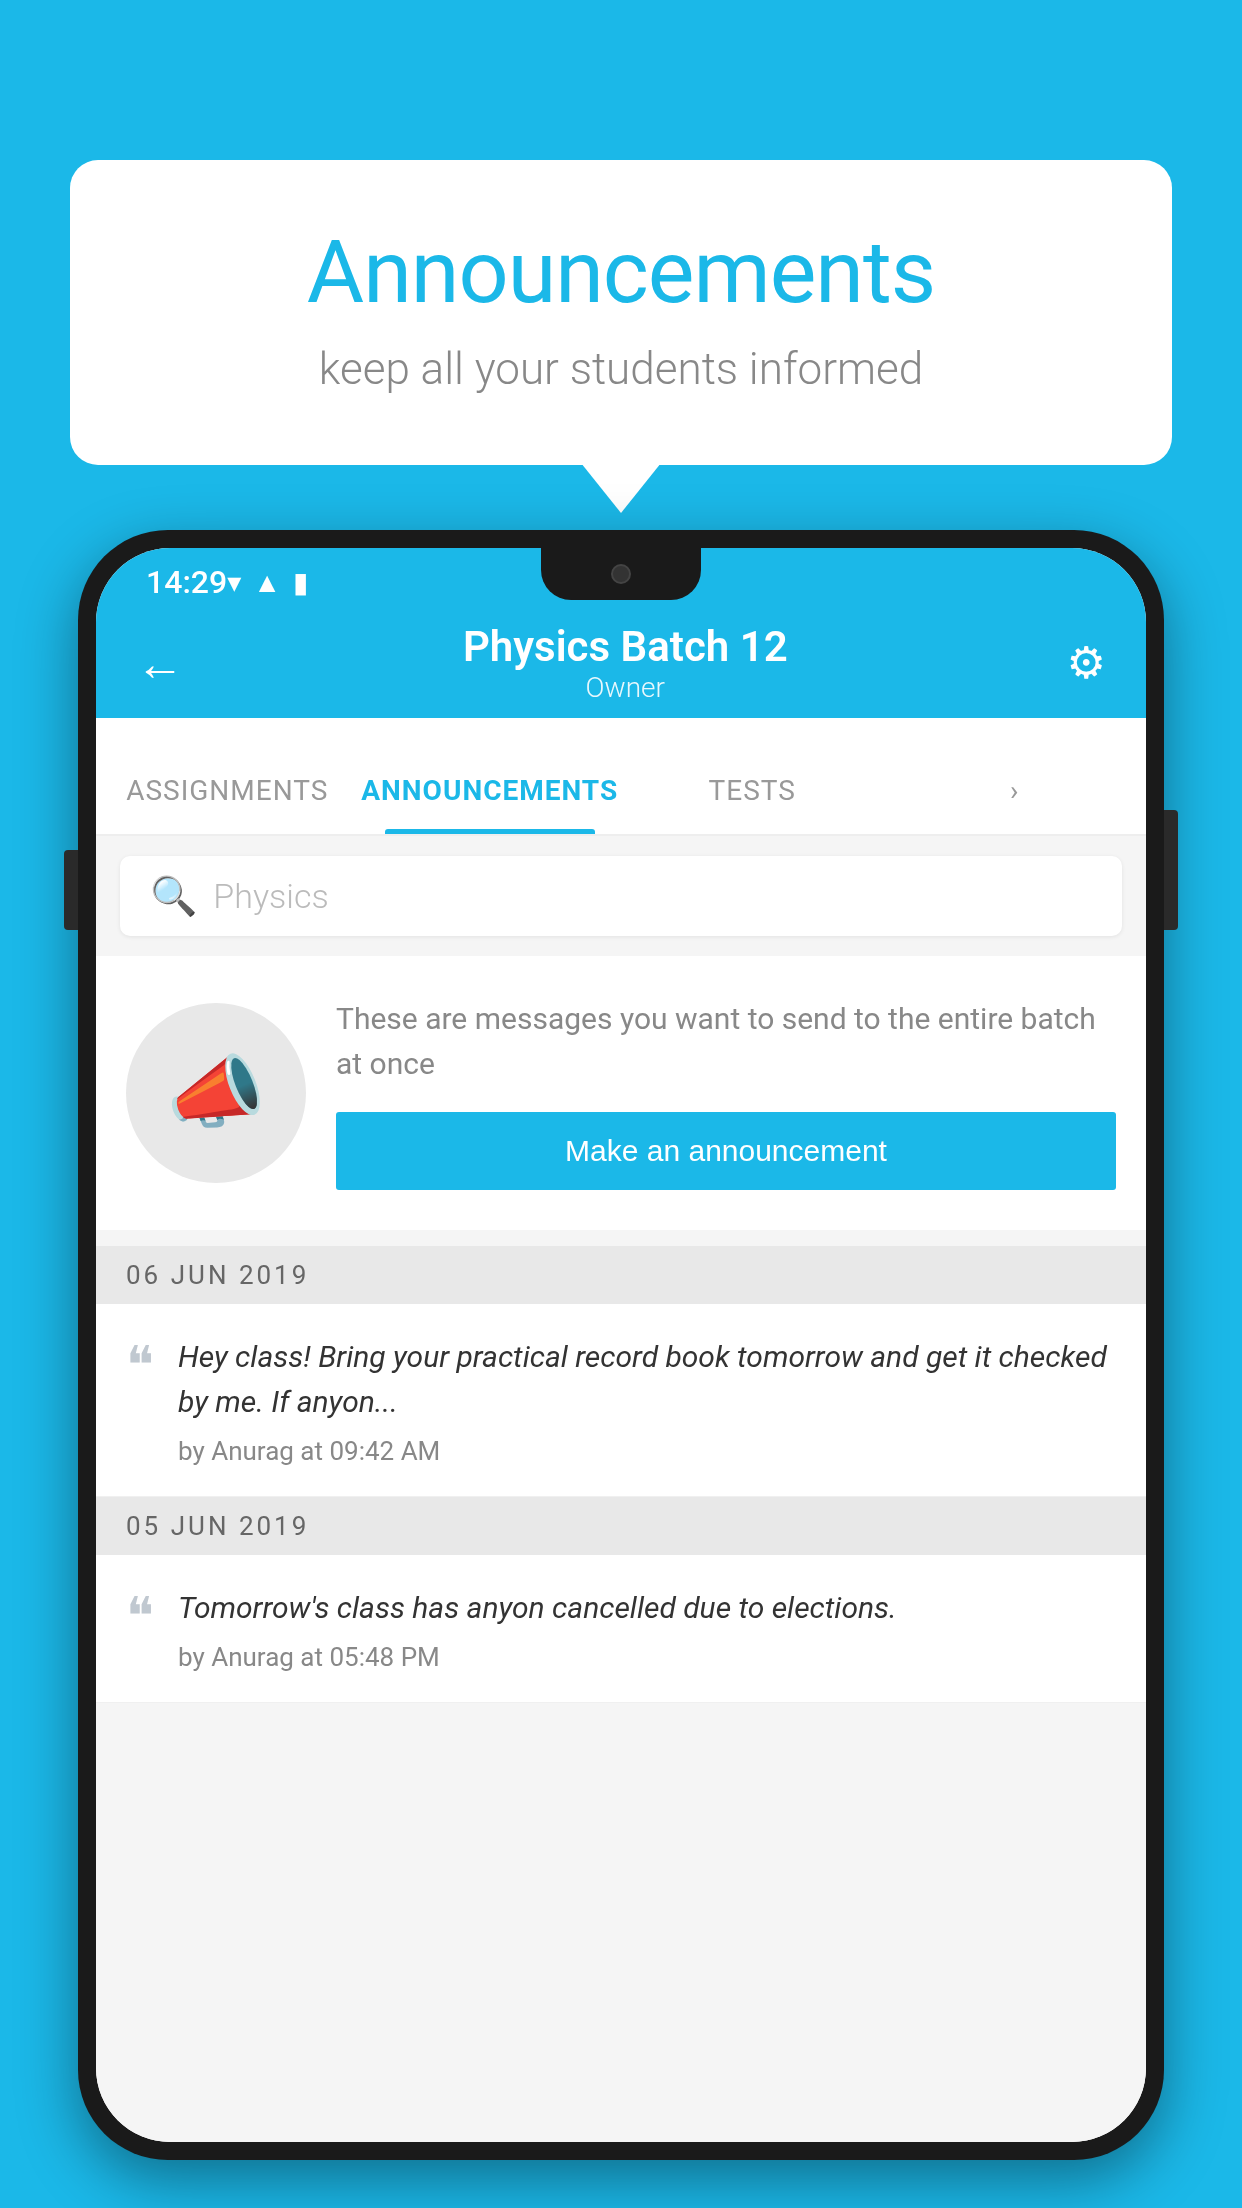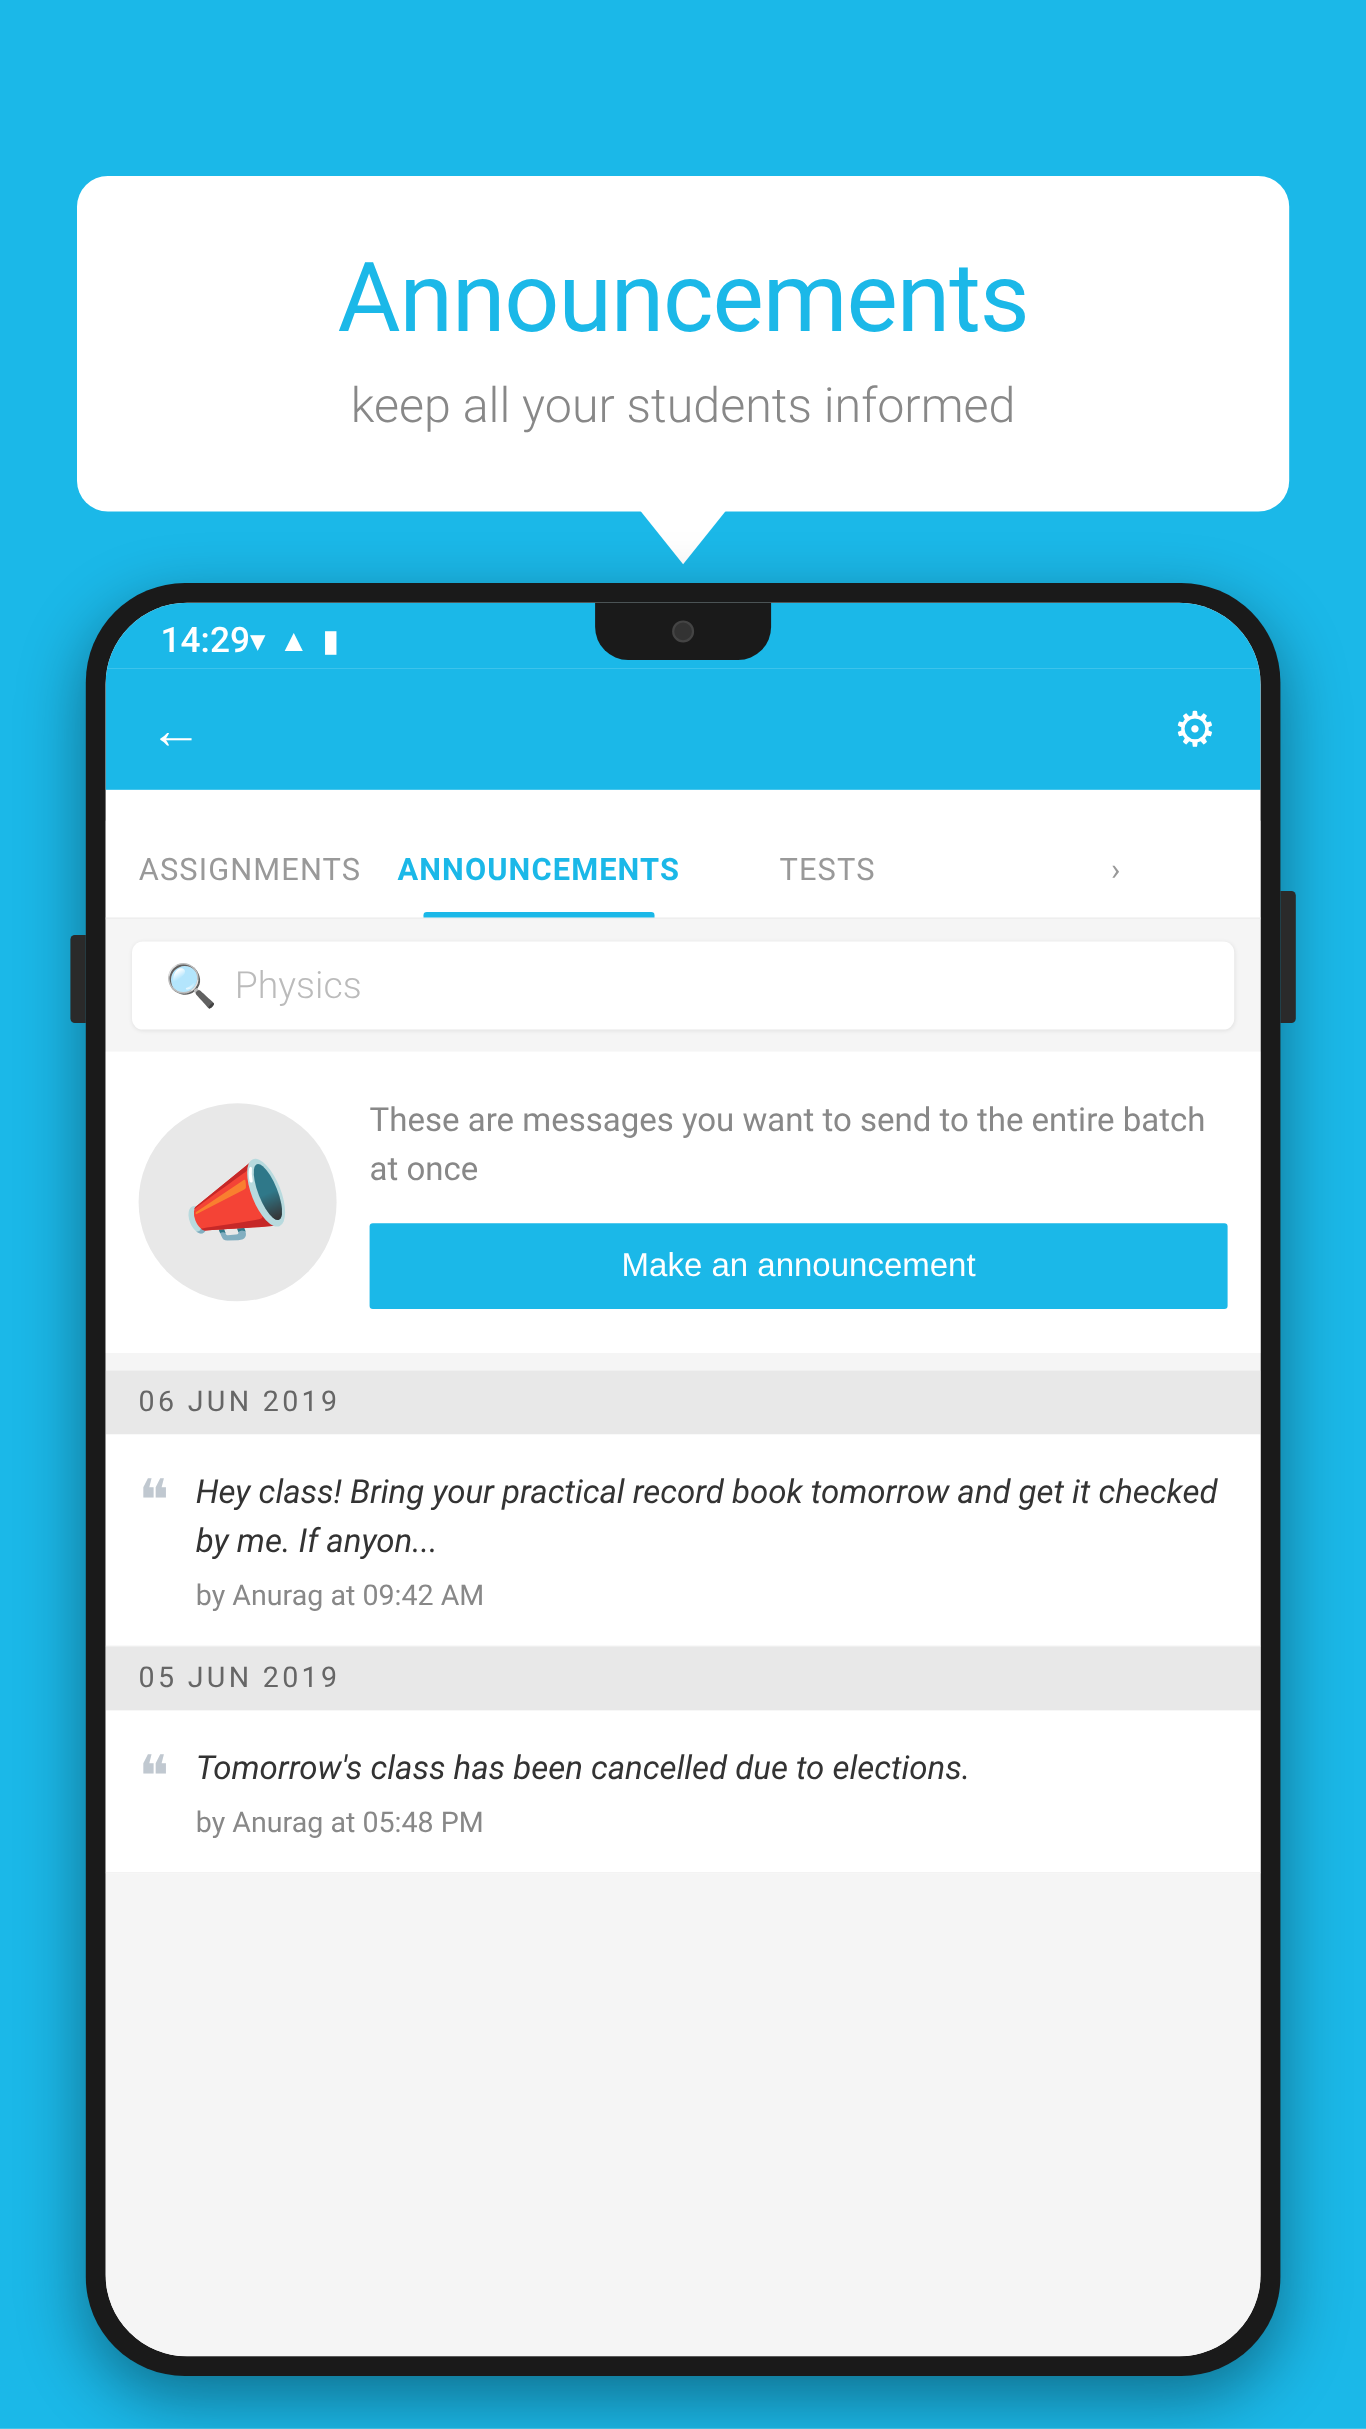--- a/index.html
+++ b/index.html
@@ -364,20 +364,24 @@
           <span class="status-time">14:29</span>
           <div class="status-icons">
             <span class="wifi-icon">▾</span>
             <span class="signal-icon">▲</span>
             <span class="battery-icon">▮</span>
           </div>
         </div>
 
         <div class="app-header">
           <span class="back-btn">←</span>
+          <div class="header-center">
+            <div class="header-title">Physics Batch 12</div>
+            <div class="header-subtitle">Owner</div>
+          </div>
           <span class="settings-btn">⚙</span>
         </div>
 
         <div class="tabs-container">
           <div class="tab">
             <span>ASSIGNMENTS</span>
           </div>
           <div class="tab active">
             <span>ANNOUNCEMENTS</span>
           </div>
@@ -414,21 +418,21 @@
               <div class="announcement-text">Hey class! Bring your practical record book tomorrow and get it checked by me. If anyon...</div>
               <div class="announcement-meta">by Anurag at 09:42 AM</div>
             </div>
           </div>
 
           <div class="date-separator">05  JUN  2019</div>
 
           <div class="announcement-item">
             <div class="quote-icon">❝</div>
             <div class="announcement-content">
-              <div class="announcement-text">Tomorrow's class has been cancelled due to elections.</div>
+              <div class="announcement-text">Tomorrow's class has anyon cancelled due to elections.</div>
               <div class="announcement-meta">by Anurag at 05:48 PM</div>
             </div>
           </div>
         </div>
       </div>
     </div>
   </div>
 </div>
 
 </body></html>

